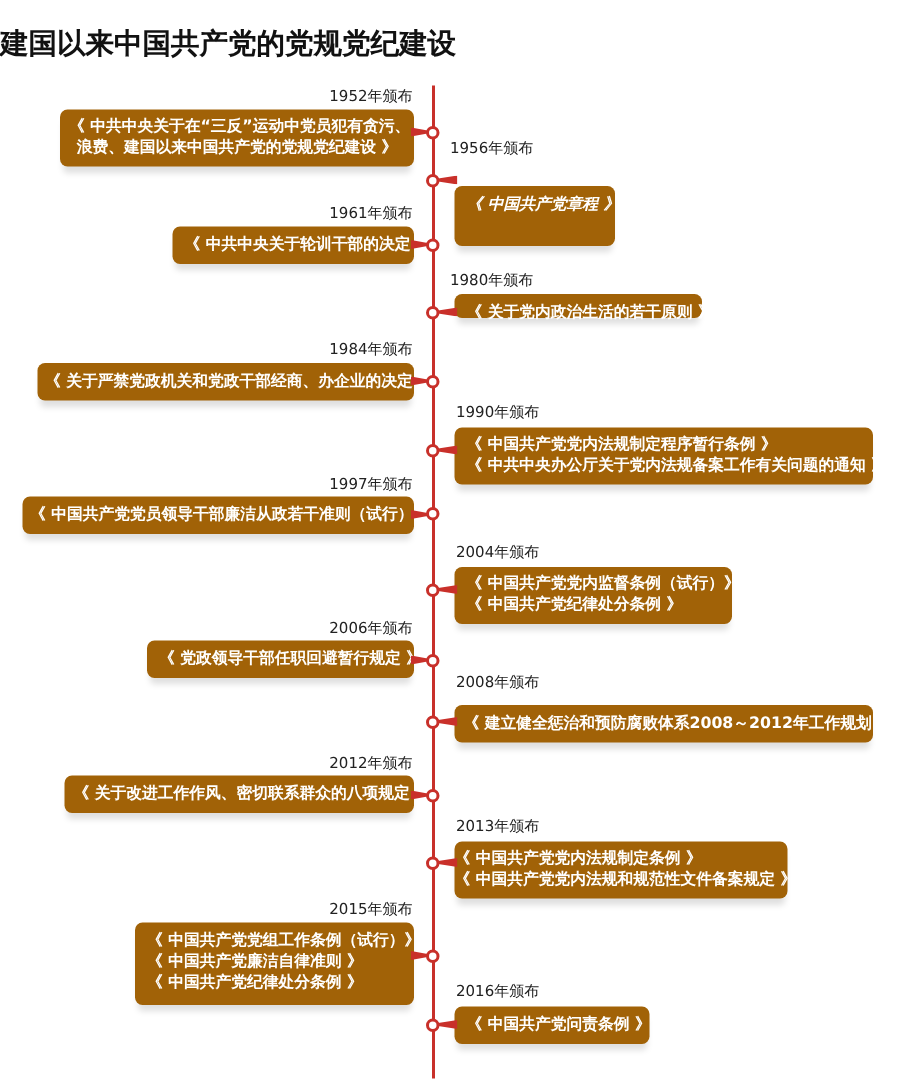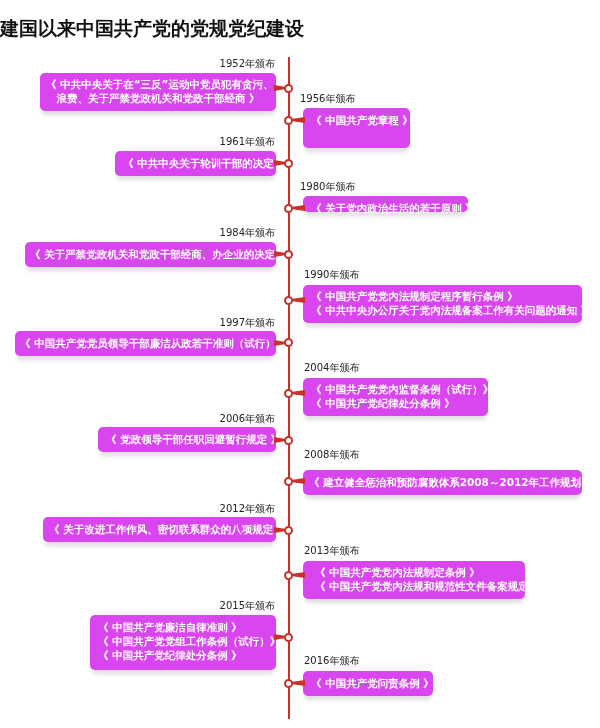--- a/index.html
+++ b/index.html
@@ -3,47 +3,47 @@
 <meta charset="utf-8">
 <style>
   html, body { margin:0; padding:0; }
   body { width:600px; height:728px; background:#ffffff; position:relative; overflow:hidden;
          font-family:"DejaVu Sans","Liberation Sans",sans-serif; }
   .title { position:absolute; top:16px; left:0; width:600px; text-align:left;
            font-size:19px; font-weight:bold; color:#111; letter-spacing:0px; }
   .axis { position:absolute; left:288px; top:57px; width:2px; height:662px; background:#c8302a; }
   .year { position:absolute; font-size:10px; color:#222; white-space:nowrap; }
   .year.left { }
-  .box { position:absolute; background:#d946ef; color:#fff; font-weight:bold; font-size:10.5px;
+  .box { position:absolute; background:#a16207; color:#fff; font-weight:bold; font-size:10.5px;
          border-radius:5px; box-sizing:border-box; padding:5px 8px; line-height:14px;
          box-shadow:0 6px 4px -2px rgba(0,0,0,0.13); white-space:nowrap; }
   .box .line { display:block; }
   .box.center .line { text-align:center; }
   .node { position:absolute; width:9px; height:9px; border:2px solid #c8302a; background:#fff;
           border-radius:50%; box-sizing:border-box; left:284px; }
   .conn { position:absolute; height:6px; background:#c9302a; }
   .conn.l { clip-path:polygon(0 0, 100% 35%, 100% 65%, 0 100%); }
   .conn.r { clip-path:polygon(0 35%, 100% 0, 100% 100%, 0 65%); }
 </style>
 </head>
 <body>
 
 <div class="title">建国以来中国共产党的党规党纪建设</div>
 <div class="axis"></div>
 
 <div class="year left" style="top:57px; right:325px;">1952年颁布</div>
 <div class="box center" style="left:40px; top:73px; width:236px; height:38px; padding:4px 6px;">
   <span class="line">《 中共中央关于在“三反”运动中党员犯有贪污、</span>
-  <span class="line">浪费、关于严禁党政机关和党政干部经商 》</span>
+  <span class="line">浪费、建国以来中国共产党的党规党纪建设 》</span>
 </div>
 <div class="conn l" style="left:274px; top:85px; width:12px;"></div>
 <div class="node" style="top:84px;"></div>
 
 <div class="year" style="top:92px; left:300px;">1956年颁布</div>
-<div class="box" style="left:303px; top:108px; width:107px; height:40px;">
+<div class="box" style="left:303px; top:124px; width:107px; height:40px;font-style:italic;">
   <span class="line">《 中国共产党章程 》</span>
 </div>
 <div class="conn r" style="left:291px; top:117px; width:14px;"></div>
 <div class="node" style="top:116px;"></div>
 
 <div class="year left" style="top:135px; right:325px;">1961年颁布</div>
 <div class="box" style="left:115px; top:151px; width:161px; height:25px;">
   <span class="line">《 中共中央关于轮训干部的决定 》</span>
 </div>
 <div class="conn l" style="left:274px; top:160px; width:12px;"></div>
@@ -102,31 +102,31 @@
 <div class="node" style="top:477px;"></div>
 
 <div class="year left" style="top:502px; right:325px;">2012年颁布</div>
 <div class="box" style="left:43px; top:517px; width:233px; height:25px; padding:5px 6px;">
   <span class="line">《 关于改进工作作风、密切联系群众的八项规定 》</span>
 </div>
 <div class="conn l" style="left:274px; top:527px; width:12px;"></div>
 <div class="node" style="top:526px;"></div>
 
 <div class="year" style="top:544px; left:304px;">2013年颁布</div>
-<div class="box" style="left:303px; top:561px; width:222px; height:38px; padding:4px 12px;">
+<div class="box" style="left:303px; top:561px; width:222px; height:38px; padding:4px 0;">
   <span class="line">《 中国共产党党内法规制定条例 》</span>
   <span class="line">《 中国共产党党内法规和规范性文件备案规定 》</span>
 </div>
 <div class="conn r" style="left:291px; top:572px; width:14px;"></div>
 <div class="node" style="top:571px;"></div>
 
 <div class="year left" style="top:599px; right:325px;">2015年颁布</div>
 <div class="box" style="left:90px; top:615px; width:186px; height:55px; padding:5px 8px;">
+  <span class="line">《 中国共产党党组工作条例（试行）》</span>
   <span class="line">《 中国共产党廉洁自律准则 》</span>
-  <span class="line">《 中国共产党党组工作条例（试行）》</span>
   <span class="line">《 中国共产党纪律处分条例 》</span>
 </div>
 <div class="conn l" style="left:274px; top:634px; width:12px;"></div>
 <div class="node" style="top:633px;"></div>
 
 <div class="year" style="top:654px; left:304px;">2016年颁布</div>
 <div class="box" style="left:303px; top:671px; width:130px; height:25px;">
   <span class="line">《 中国共产党问责条例 》</span>
 </div>
 <div class="conn r" style="left:291px; top:680px; width:14px;"></div>

